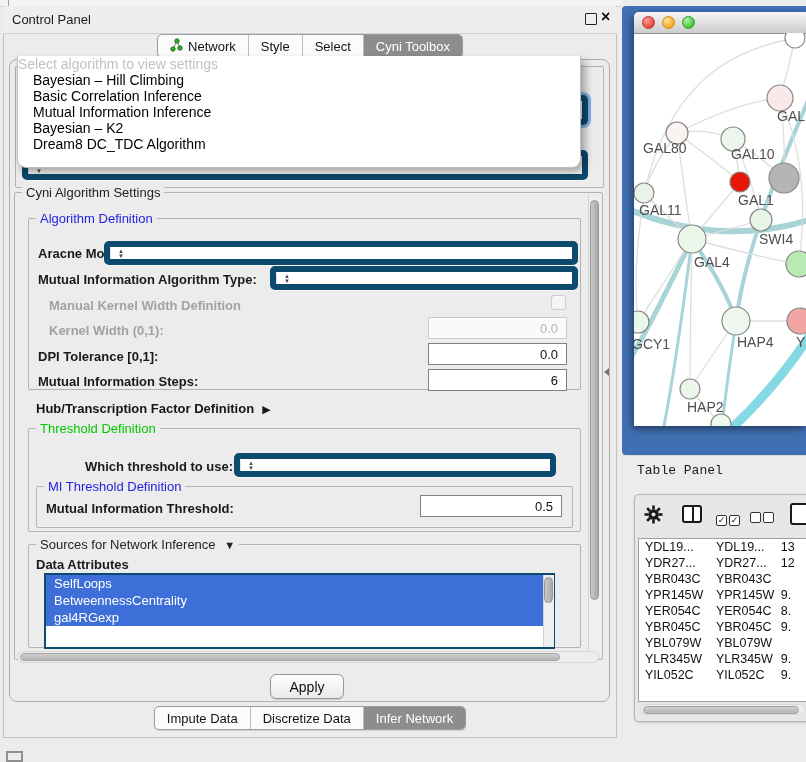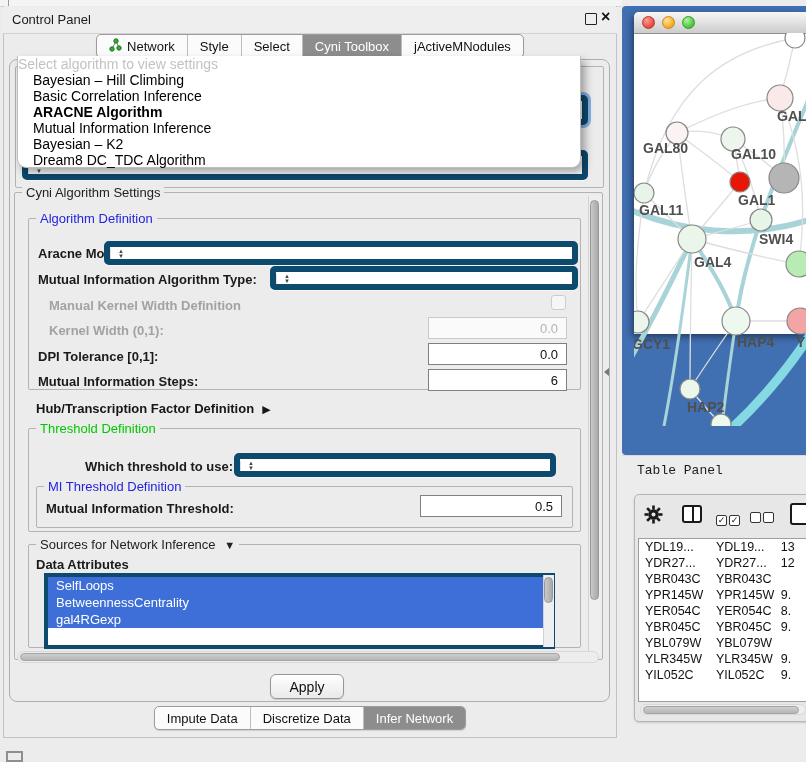--- a/index.html
+++ b/index.html
@@ -58,34 +58,34 @@
   .dd-item{height:16px;line-height:16px;font-size:14px;color:#000;padding-left:15px;white-space:nowrap;}
   .dd-item.bold{font-weight:bold;}
 
   
   .vtrack{background:#efefef;border-left:1px solid #d2d2d2;box-sizing:border-box;}
   .vthumb{width:9px;border-radius:5px;background:linear-gradient(90deg,#c9c9c9,#a9a9a9);border:1px solid #979797;box-sizing:border-box;}
   .htrack{background:#ededed;border:1px solid #d8d8d8;border-radius:6px;box-sizing:border-box;}
   .hthumb{height:8px;border-radius:4px;background:linear-gradient(#cfcfcf,#b5b5b5);border:1px solid #a5a5a5;box-sizing:border-box;}
 
   
-  .listbox{background:#fff;border:4px solid #0c4a6e;box-sizing:border-box;overflow:hidden;}
+  .listbox{background:#fff;border:2px solid #0c4a6e;box-sizing:border-box;overflow:hidden;}
   .list-item{height:17px;line-height:17px;font-size:13px;color:#fff;background:#3e6fd8;padding-left:8px;white-space:nowrap;}
 
   .push-button{border:1px solid #969696;border-radius:6px;background:linear-gradient(#ffffff,#e9e9e9);font-size:14px;color:#111;display:flex;align-items:center;justify-content:center;box-shadow:0 1px 1px rgba(0,0,0,.15);}
 
   .hub-row{font-size:13px;font-weight:bold;color:#161616;white-space:nowrap;}
   .tri{font-size:11px;margin-left:8px;}
 
   
   .split-arrow{width:0;height:0;border-top:4px solid transparent;border-bottom:4px solid transparent;border-right:5px solid #777;}
 
   
   .blue-frame{left:622px;top:6px;width:184px;height:449px;background:#406fb2;border-radius:4px 0 0 4px;}
-  .net-window{left:634px;top:12px;width:172px;height:322px;background:#fff;border-radius:5px 0 0 0;box-shadow:-2px 3px 7px rgba(0,0,0,.45);font-weight:bold;}
+  .net-window{left:634px;top:12px;width:172px;height:414px;background:#fff;border-radius:5px 0 0 0;box-shadow:-2px 3px 7px rgba(0,0,0,.45);}
   .net-titlebar{left:0;top:0;width:172px;height:21px;background:linear-gradient(#f7f7f7,#cccccc);border-bottom:1px solid #909090;border-radius:5px 0 0 0;}
   .traffic{width:13px;height:13px;border-radius:50%;box-sizing:border-box;}
   .traffic.red{background:radial-gradient(circle at 35% 30%,#ff9d95,#e6483d 70%);border:1px solid #b23730;}
   .traffic.yellow{background:radial-gradient(circle at 35% 30%,#ffe39a,#f5a81f 70%);border:1px solid #c8881d;}
   .traffic.green{background:radial-gradient(circle at 35% 30%,#b5f0a8,#46c437 70%);border:1px solid #2f9e2b;}
   .net-canvas{left:0;top:21px;width:172px;height:393px;overflow:hidden;}
 
   
   .table-region{left:622px;top:455px;width:184px;height:307px;background:#ececec;border-top:1px solid #dadada;}
   .table-panel-title{left:637px;top:463px;font-size:13px;color:#1c1c1c;font-family:Liberation Mono, monospace;}
@@ -133,23 +133,20 @@
       </div>
       <div class="tab">
         <span>Style</span>
       </div>
       <div class="tab">
         <span>Select</span>
       </div>
       <div class="tab selected">
         <span>Cyni Toolbox</span>
       </div>
-      <div class="tab">
-        <span>jActiveMNodules</span>
-      </div>
     </div>
 </div>
 
 <div class="abs content-panel"></div>
 
 <div class="abs group" style="left:15px;top:66px;width:589px;height:122px;"></div>
 <div class="abs combo focused" style="left:22px;top:95px;width:566px;height:30px;z-index:1;">
   <div class="val"></div>
   <div class="stepper">
       <span>▲</span>
@@ -162,21 +159,20 @@
       <span>▲</span>
       <span>▼</span>
     </div>
 </div>
 
 <div class="abs dropdown-popup">
   <div class="dd-hint">Select algorithm to view settings</div>
   <div id="dd-items">
       <div class="dd-item">Bayesian – Hill Climbing</div>
       <div class="dd-item">Basic Correlation Inference</div>
-      <div class="dd-item bold">ARACNE Algorithm</div>
       <div class="dd-item">Mutual Information Inference</div>
       <div class="dd-item">Bayesian – K2</div>
       <div class="dd-item">Dream8 DC_TDC Algorithm</div>
     </div>
 </div>
 
 <div class="abs group" style="left:14px;top:192px;width:589px;height:468px;"></div>
 <div class="abs group-legend legend-dark" style="left:22px;top:185px;">Cyni Algorithm Settings</div>
 
 <div class="abs vtrack" style="left:588px;top:196px;width:13px;height:460px;"></div>

